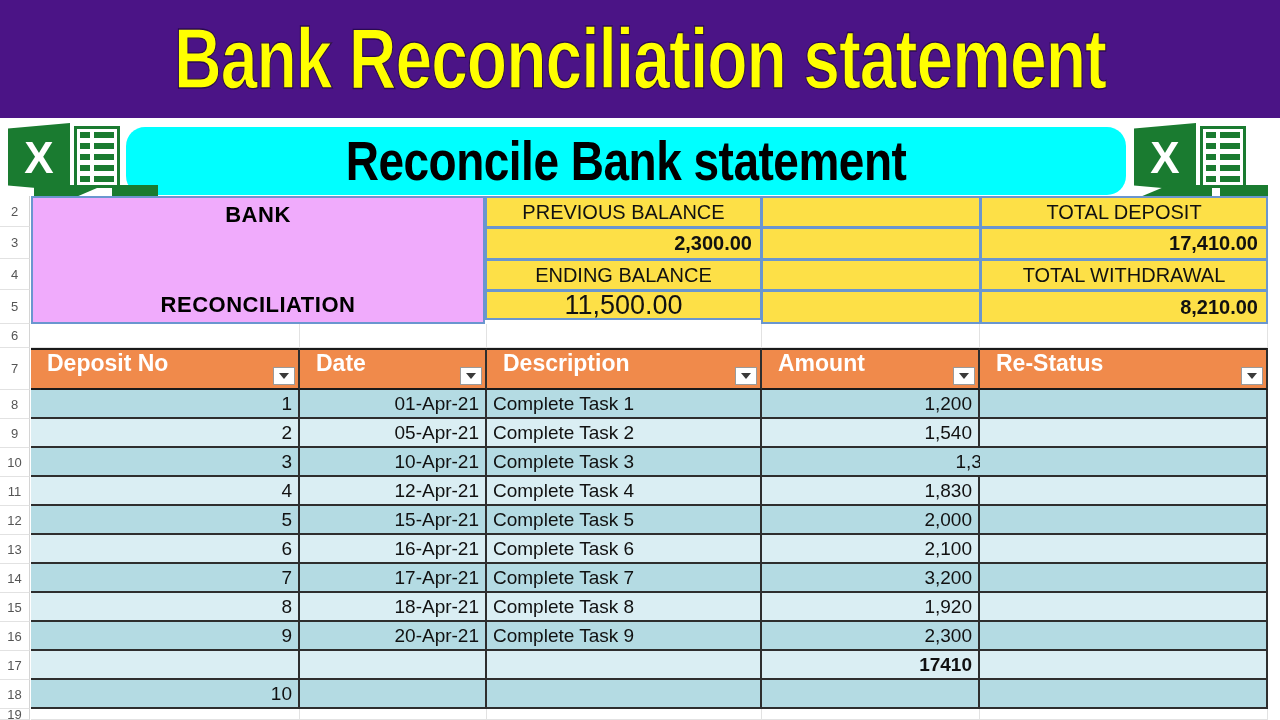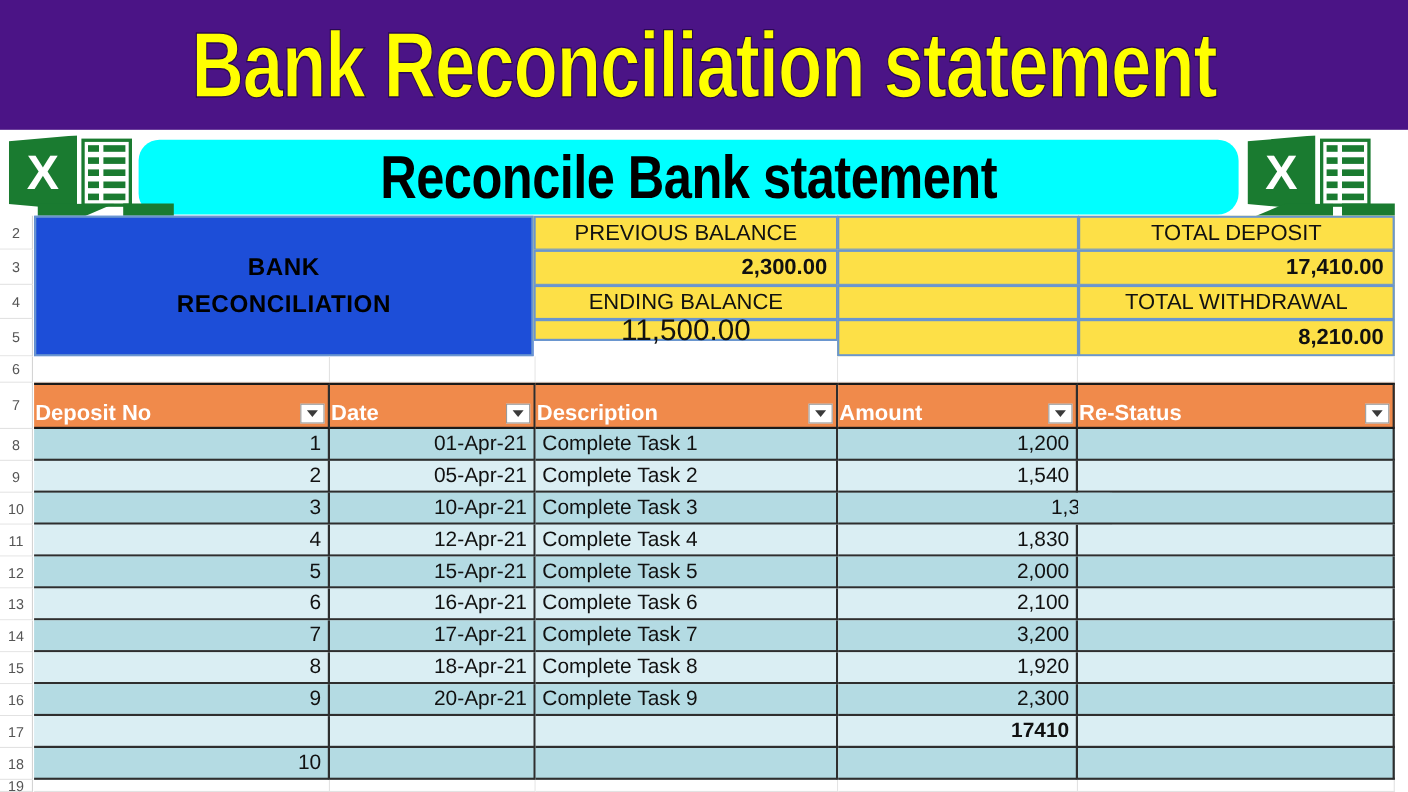--- a/index.html
+++ b/index.html
@@ -121,23 +121,23 @@
     font-size: 13px;
     display: flex; align-items: center; justify-content: center;
     border-bottom: 1px solid #E2E2E2;
     border-right: 1px solid #D4D4D4;
   }
   .merged-title {
     position: absolute;
     left: 31px; top: 0px;
     width: 454px; height: 128px;
     border: 2px solid #6A96CF;
-    background: #1d4ed8;
+    background: #f0abfc;
     display: flex; flex-direction: column;
-    align-items: center; justify-content: center;
+    align-items: center; justify-content: space-between;
     font-weight: bold; font-size: 22px;
     color: #000000; letter-spacing: 0.5px;
     line-height: 34px;
     text-align: center;
   }
 
   .summary-grid { position: absolute; left: 485px; top: 0; width: 783px; height: 128px; }
   .sum-cell {
     position: absolute;
     border: 2px solid #6A96CF;
@@ -149,23 +149,23 @@
   }
   .sum-cell.ctr { justify-content: center; }
   .sum-cell.rgt { justify-content: flex-end; font-weight: bold; }
   .sum-cell.big { font-size: 27px; font-weight: 400; justify-content: center; }
 
   
   .thead-cell {
     position: absolute; top: 0; height: 100%;
     background: #F08A4B;
     color: #FFFFFF;
-    font-weight: bold; font-size: 20px;
-    display: flex; align-items: flex-end;
-    padding: 0 1px;
+    font-weight: bold; font-size: 23px;
+    display: flex; align-items: flex-start;
+    padding: 0 16px;
     border-right: 2px solid #2E2E2E;
     border-top: 2px solid #1a1a1a;
     border-bottom: 2px solid #1a1a1a;
     white-space: nowrap;
     overflow: hidden;
   }
   .filter-btn {
     position: absolute; right: 3px; bottom: 3px;
     width: 22px; height: 18px;
     background: #FFFFFF;
@@ -302,21 +302,21 @@
 
     <div class="merged-title">
       <span>BANK</span>
       <span>RECONCILIATION</span>
     </div>
 
     <div class="summary-grid">
       <div class="sum-cell ctr" style="left:0;top:0;width:277px;height:32px;">PREVIOUS BALANCE</div>
       <div class="sum-cell rgt" style="left:0;top:31px;width:277px;height:33px;">2,300.00</div>
       <div class="sum-cell ctr" style="left:0;top:63px;width:277px;height:32px;">ENDING BALANCE</div>
-      <div class="sum-cell big" style="left:0;top:94px;width:277px;height:20px;">11,500.00</div>
+      <div class="sum-cell big" style="left:0;top:94px;width:277px;height:30px;">11,500.00</div>
 
       <div class="sum-cell" style="left:276px;top:0;width:220px;height:32px;"></div>
       <div class="sum-cell" style="left:276px;top:31px;width:220px;height:33px;"></div>
       <div class="sum-cell" style="left:276px;top:63px;width:220px;height:32px;"></div>
       <div class="sum-cell" style="left:276px;top:94px;width:220px;height:34px;"></div>
 
       <div class="sum-cell ctr" style="left:495px;top:0;width:288px;height:32px;">TOTAL DEPOSIT</div>
       <div class="sum-cell rgt" style="left:495px;top:31px;width:288px;height:33px;">17,410.00</div>
       <div class="sum-cell ctr" style="left:495px;top:63px;width:288px;height:32px;">TOTAL WITHDRAWAL</div>
       <div class="sum-cell rgt" style="left:495px;top:94px;width:288px;height:34px;">8,210.00</div>

